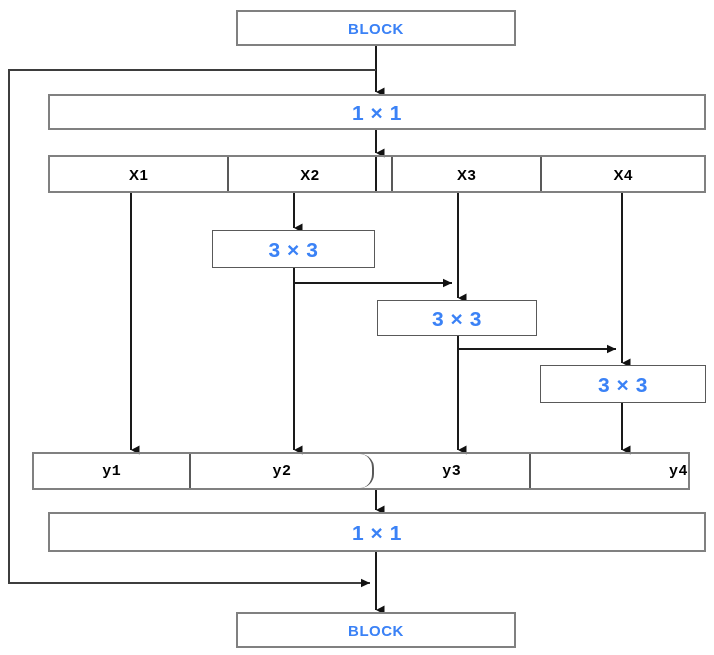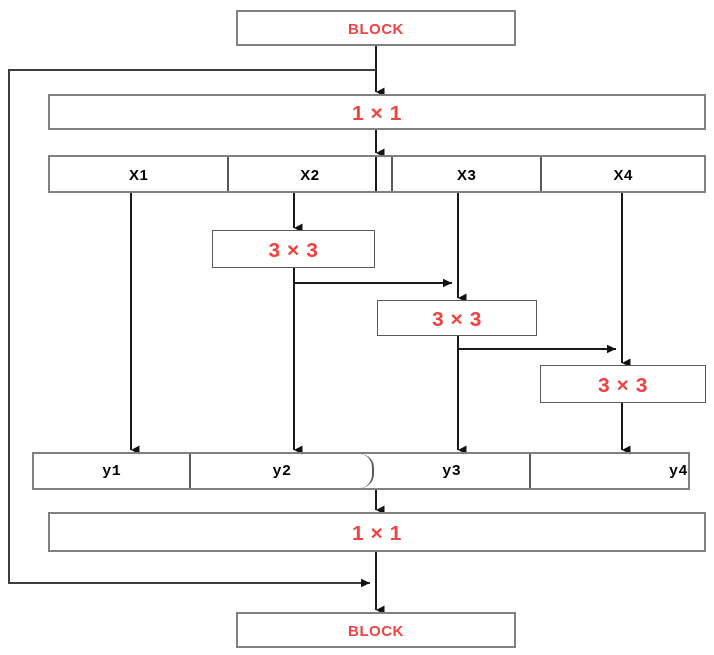--- a/index.html
+++ b/index.html
@@ -26,21 +26,21 @@
     height: 655px;
   }
   .node {
     position: absolute;
     box-sizing: border-box;
     border: 2px solid #808080;
     background: #ffffff;
     display: flex;
     align-items: center;
     justify-content: center;
-    color: #ef4444;
+    color: #3b82f6;
     font-weight: bold;
     z-index: 2;
   }
   .node.thin {
     border: 1px solid #595959;
   }
   .node-label {
     line-height: 1;
     white-space: nowrap;
     letter-spacing: 0.5px;

